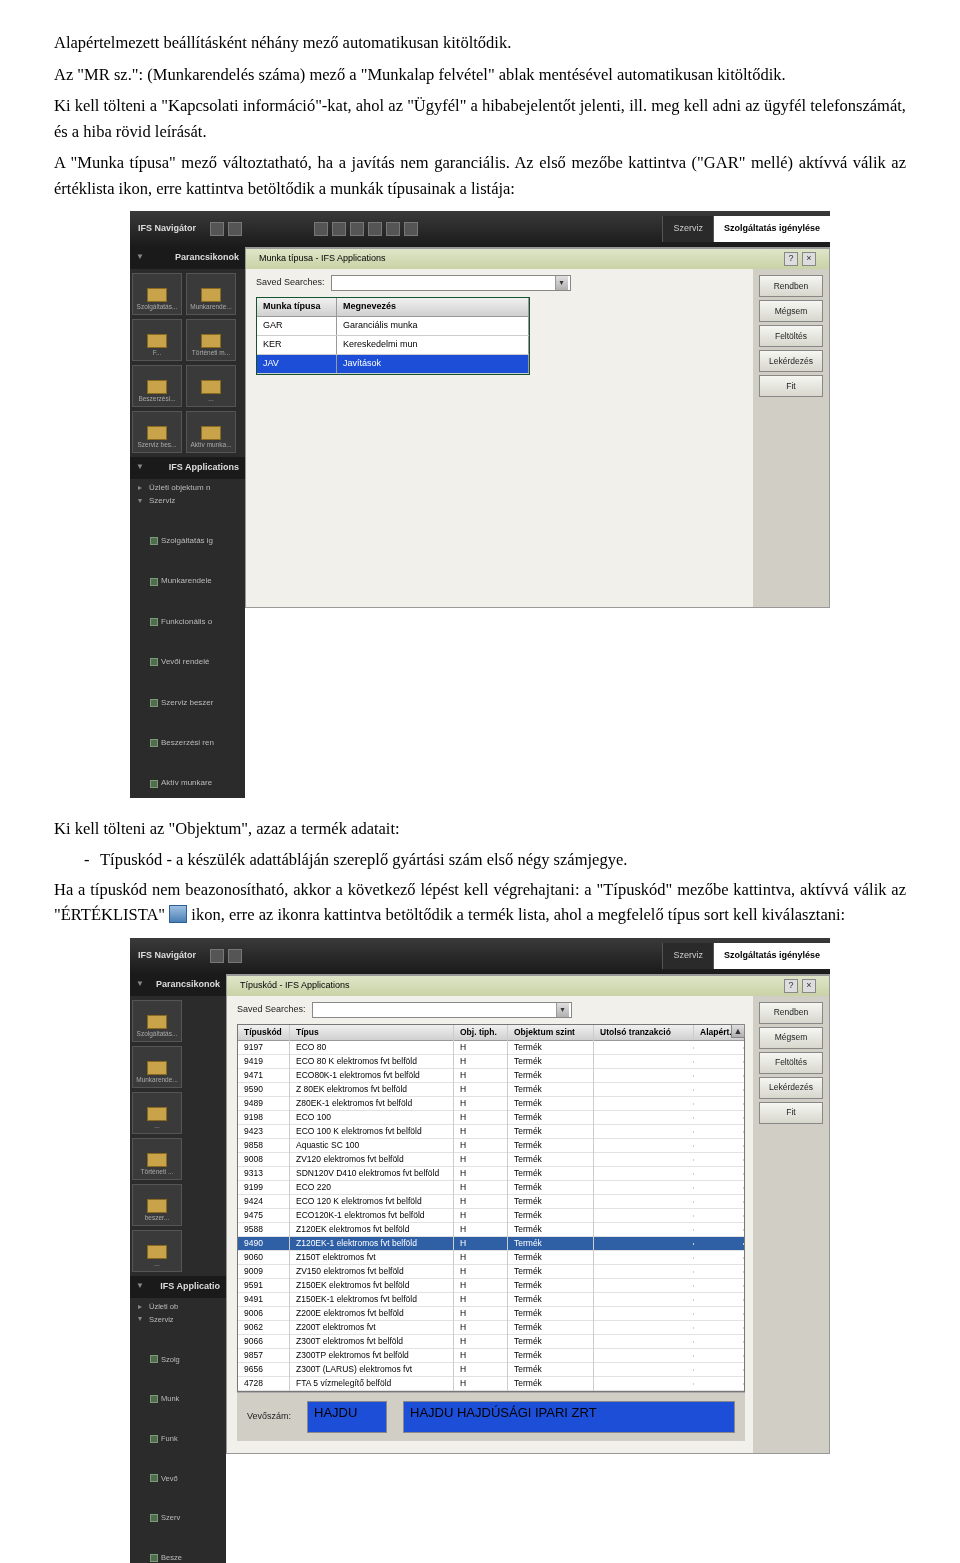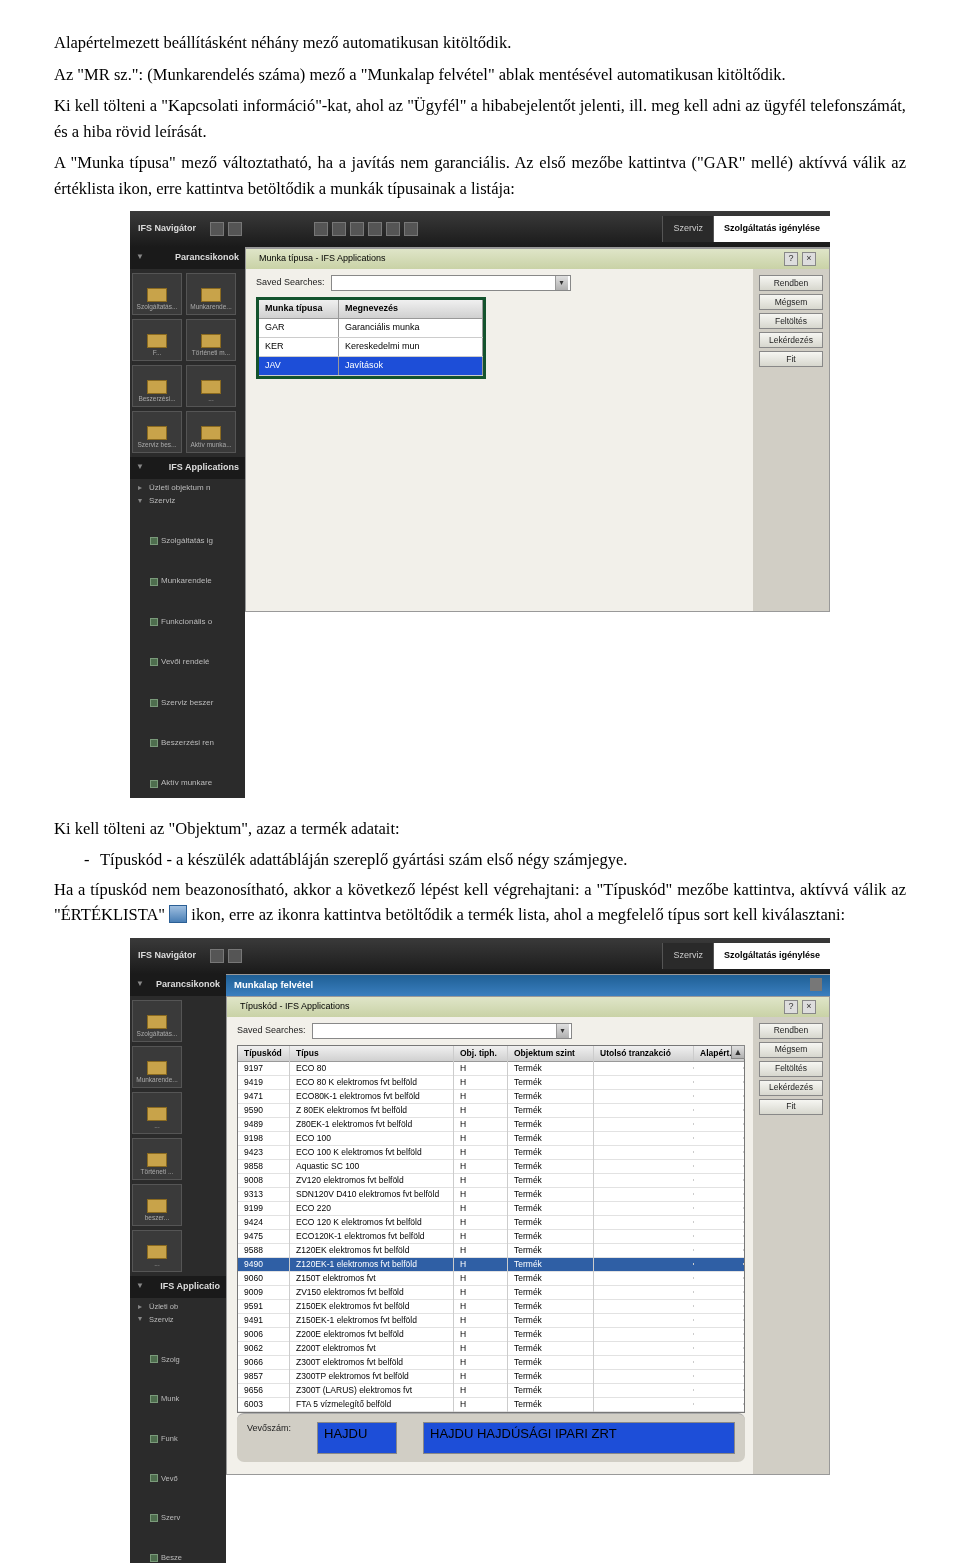--- a/index.html
+++ b/index.html
@@ -75,36 +75,36 @@
   }
   .dlg-title .help { display:flex; gap:4px; }
   .dlg-title .hbtn { width:14px; height:14px; border:1px solid #888; background:#ddd;
     display:flex; align-items:center; justify-content:center; font-size:9px; color:#333;}
   .dlg-body { display: flex; }
   .dlg-main { flex: 1; padding: 6px 8px 12px 10px; }
   .dlg-side {
     width: 76px; background: #d1cec5; padding: 6px 6px; display: flex; flex-direction: column; gap: 3px;
   }
   .btn {
-    height: 16px; background: linear-gradient(#f6f6f2,#d7d7ce); border: 1px solid #888;
+    height: 22px; background: linear-gradient(#f6f6f2,#d7d7ce); border: 1px solid #888;
     font-size: 8.5px; display: flex; align-items: center; justify-content: center; color: #222;
   }
   .row { display: flex; align-items: center; gap: 6px; margin-bottom: 6px; }
   .lbl { font-size: 9px; color: #222; }
   .combo {
     height: 16px; background: #fff; border: 1px solid #888;
     display: flex; align-items: center; gap: 4px; padding: 0 14px 0 4px; position: relative;
   }
   .combo::after {
     content: "▾"; position: absolute; right: 2px; top: 0; width: 12px; height: 14px;
     background: linear-gradient(#e0e0e0,#b0b0b0); text-align: center; font-size: 8px;
     line-height:14px; color:#333; border-left:1px solid #999;
   }
   .table1 {
-    border: 3px solid #14532d; margin-top: 6px; font-size: 9px; width: 230px;
+    border: 1px solid #14532d; margin-top: 6px; font-size: 9px; width: 274px;
   }
   .table1 .thead, .table1 .trow { display: flex; }
   .table1 .thead div, .table1 .trow div {
     padding: 2px 6px; border-right: 1px solid #999;
   }
   .table1 .thead { background: linear-gradient(#f0f0f0,#d0d0d0); font-weight: bold; border-bottom:1px solid #999;}
   .table1 .trow { background: #fff; border-bottom:1px solid #ccc;}
   .table1 .trow.sel { background: #1d4ed8; color: #fff; }
   .c1 { width: 80px; } .c2 { flex:1; }
   .spacer-v { height: 220px; }
@@ -121,21 +121,21 @@
   .table2 .trow.sel { background:#2f5fa5; color:#fff;}
   .tc1{width:52px;} .tc2{flex:1;} .tc3{width:54px;} .tc4{width:86px;} .tc5{width:100px;} .tc6{width:50px;}
   .table2-wrap { position:relative; }
   .corner-arrow {
     position:absolute; top:0; right:0; width:14px; height:14px;
     background:linear-gradient(#e0e0e0,#b0b0b0); border:1px solid #888;
     font-size:9px; line-height:12px; text-align:center; color:#333;
   }
   .foot {
     background:#d1cec5; padding:8px 10px; border-top:1px solid #aaa;
-    display:flex; gap:26px;border-radius:7px;
+    display:flex; align-items:center; gap:16px;
   }
   .foot .fld { height:32px; background:#1d4ed8; border:1px solid #888; padding:1px 6px; font-size:13px;}
   .bottombar {
     display: flex; align-items: center; height: 22px;
     background: linear-gradient(#3a3a3a,#1a1a1a); color: #bbb; font-size:9px;
     justify-content: space-between;
   }
   .bottombar .left { display:flex; align-items:center; gap:8px; padding:0 8px;}
   .bottombar .tabs { display:flex;}
   .bottombar .tab { padding:4px 10px; background:#2a2a2a; border-left:1px solid #555;}
@@ -408,31 +408,20 @@
             </div>
             <div class="tree-item sub">
               <span class="bul"></span>
               <span>Aktív</span>
             </div>
           </div>
       </div>
     </div>
 
     <div class="work">
-      <div class="work-title">
-        <span>Munkalap felvétel</span>
-        <span class="icons">
-          <span class="icon-sq"></span>
-          <span class="icon-sq"></span>
-          <span class="icon-sq"></span>
-          <span class="icon-sq"></span>
-          <span class="icon-sq"></span>
-          <span class="icon-sq"></span>
-        </span>
-      </div>
       <div class="dlg dlg2">
         <div class="dlg-title">
           <span>Típuskód - IFS Applications</span>
           <span class="help">
             <span class="hbtn">?</span>
             <span class="hbtn">×</span>
           </span>
         </div>
         <div class="dlg-body">
           <div class="dlg-main">
@@ -637,21 +626,21 @@
                     </div>
                     <div class="trow">
                       <div class="tc1">9656</div>
                       <div class="tc2">Z300T (LARUS) elektromos fvt</div>
                       <div class="tc3">H</div>
                       <div class="tc4">Termék</div>
                       <div class="tc5"></div>
                       <div class="tc6"></div>
                     </div>
                     <div class="trow">
-                      <div class="tc1">6003</div>
+                      <div class="tc1">4728</div>
                       <div class="tc2">FTA 5 vízmelegítő belföld</div>
                       <div class="tc3">H</div>
                       <div class="tc4">Termék</div>
                       <div class="tc5"></div>
                       <div class="tc6"></div>
                     </div>
                   </div>
               </div>
               <div class="corner-arrow">▲</div>
             </div>

